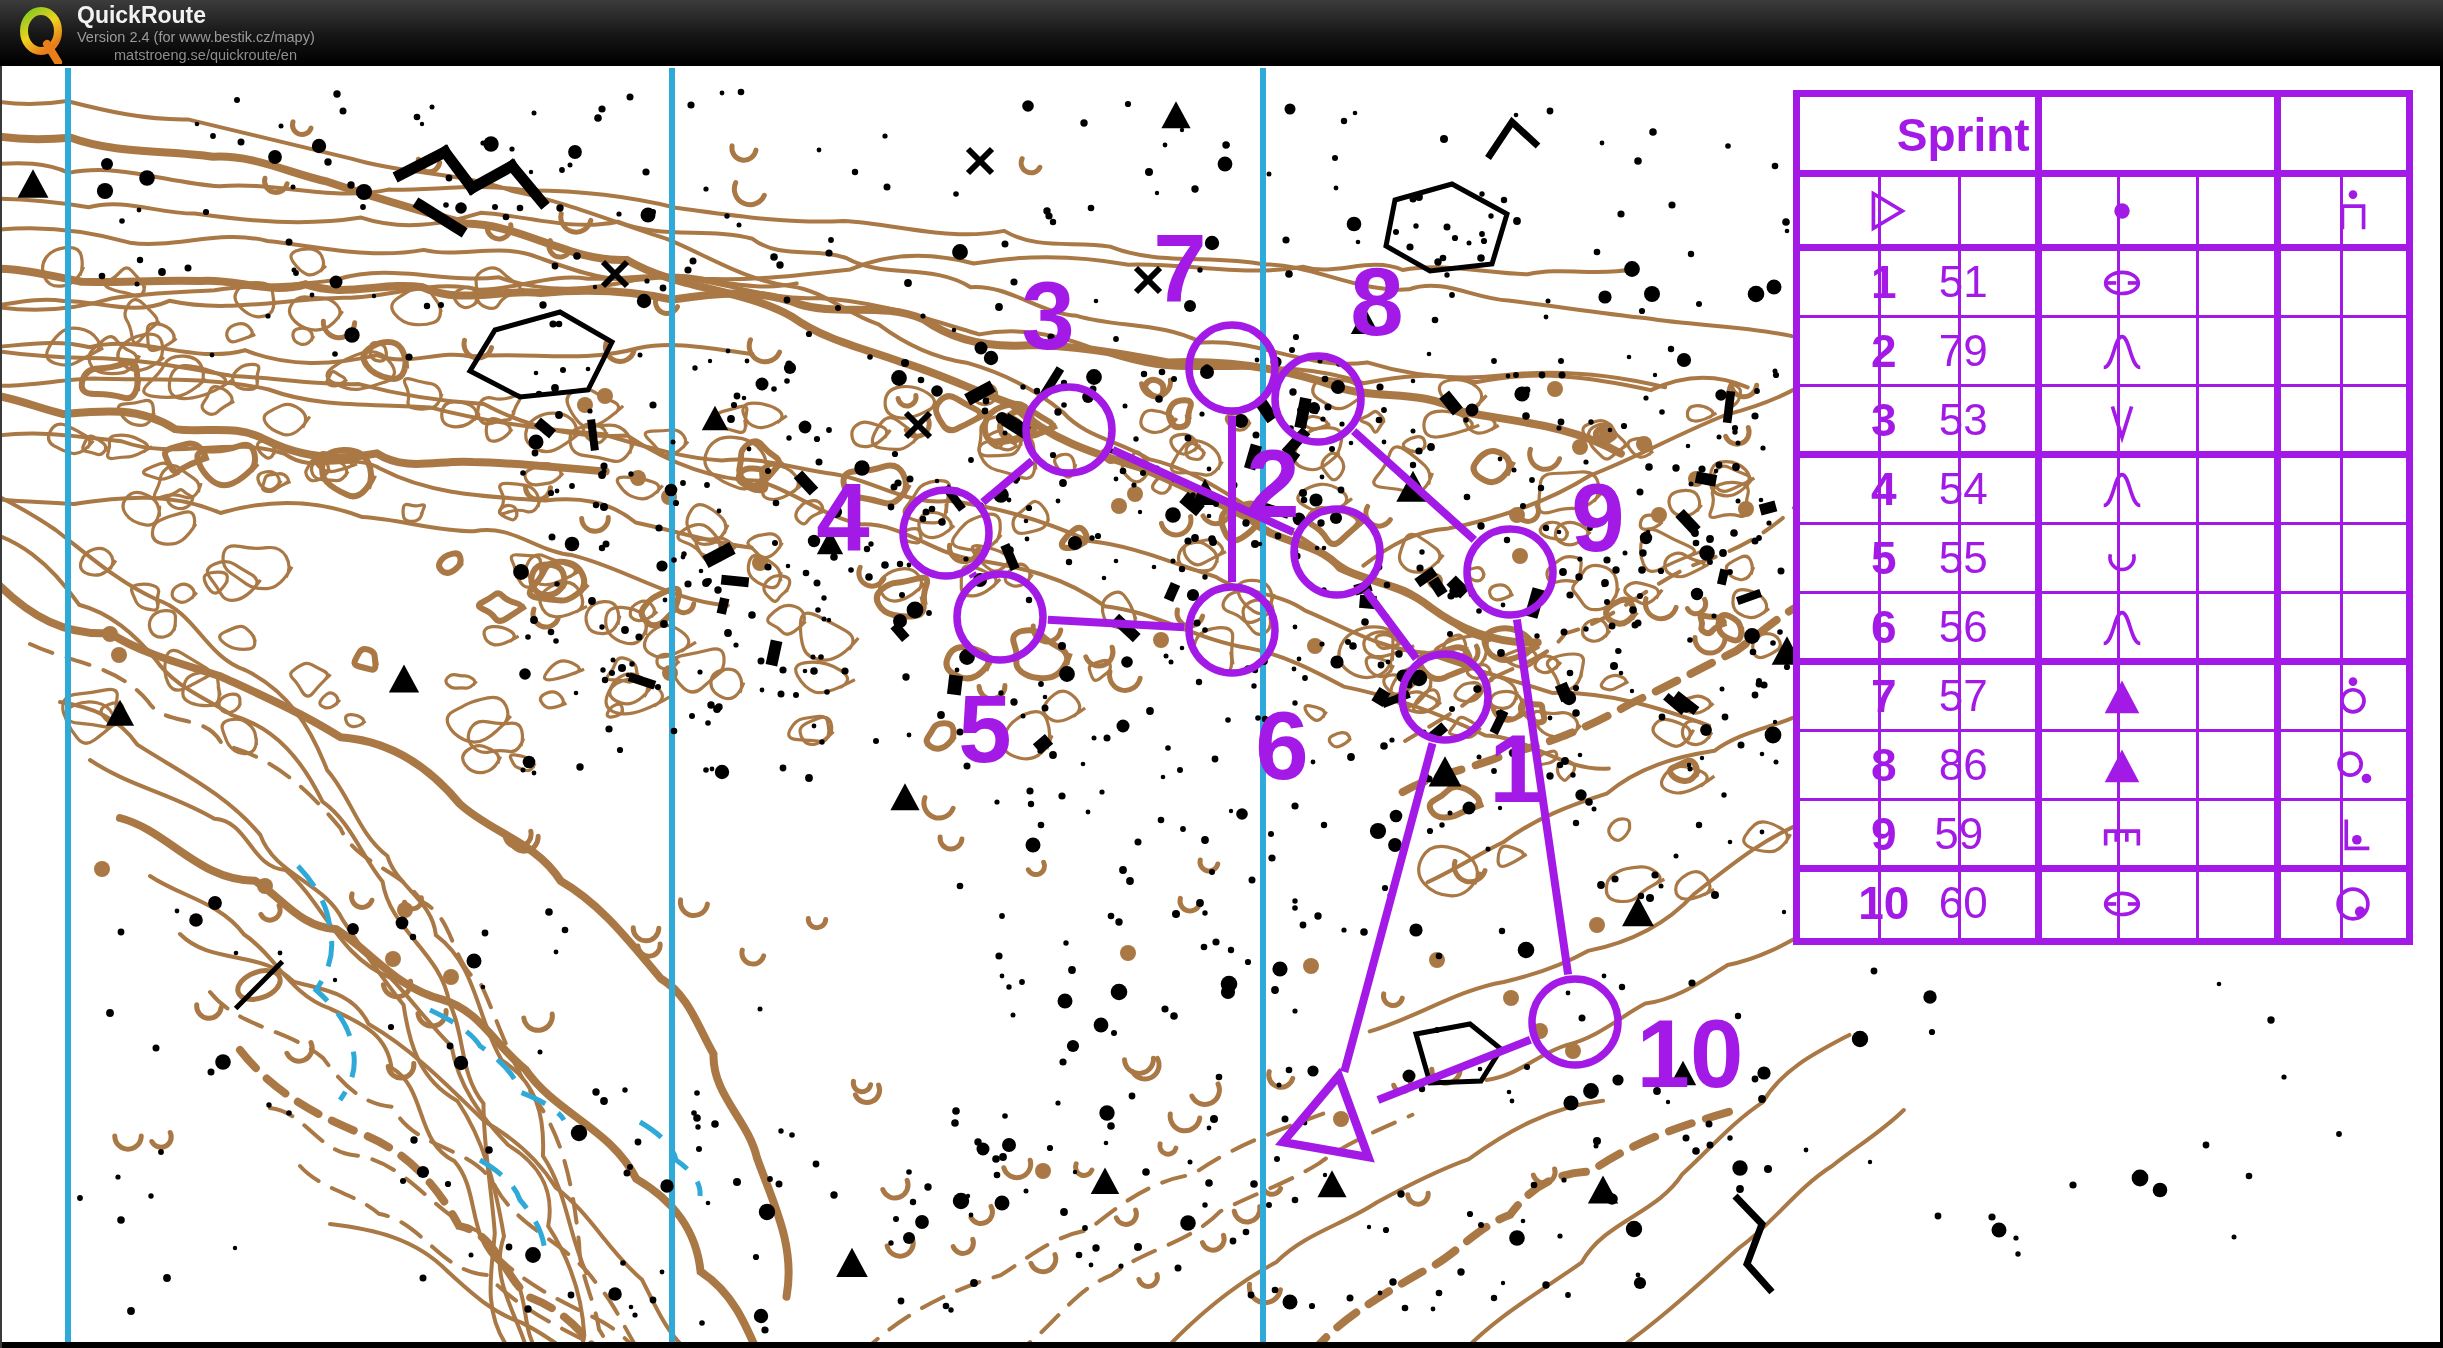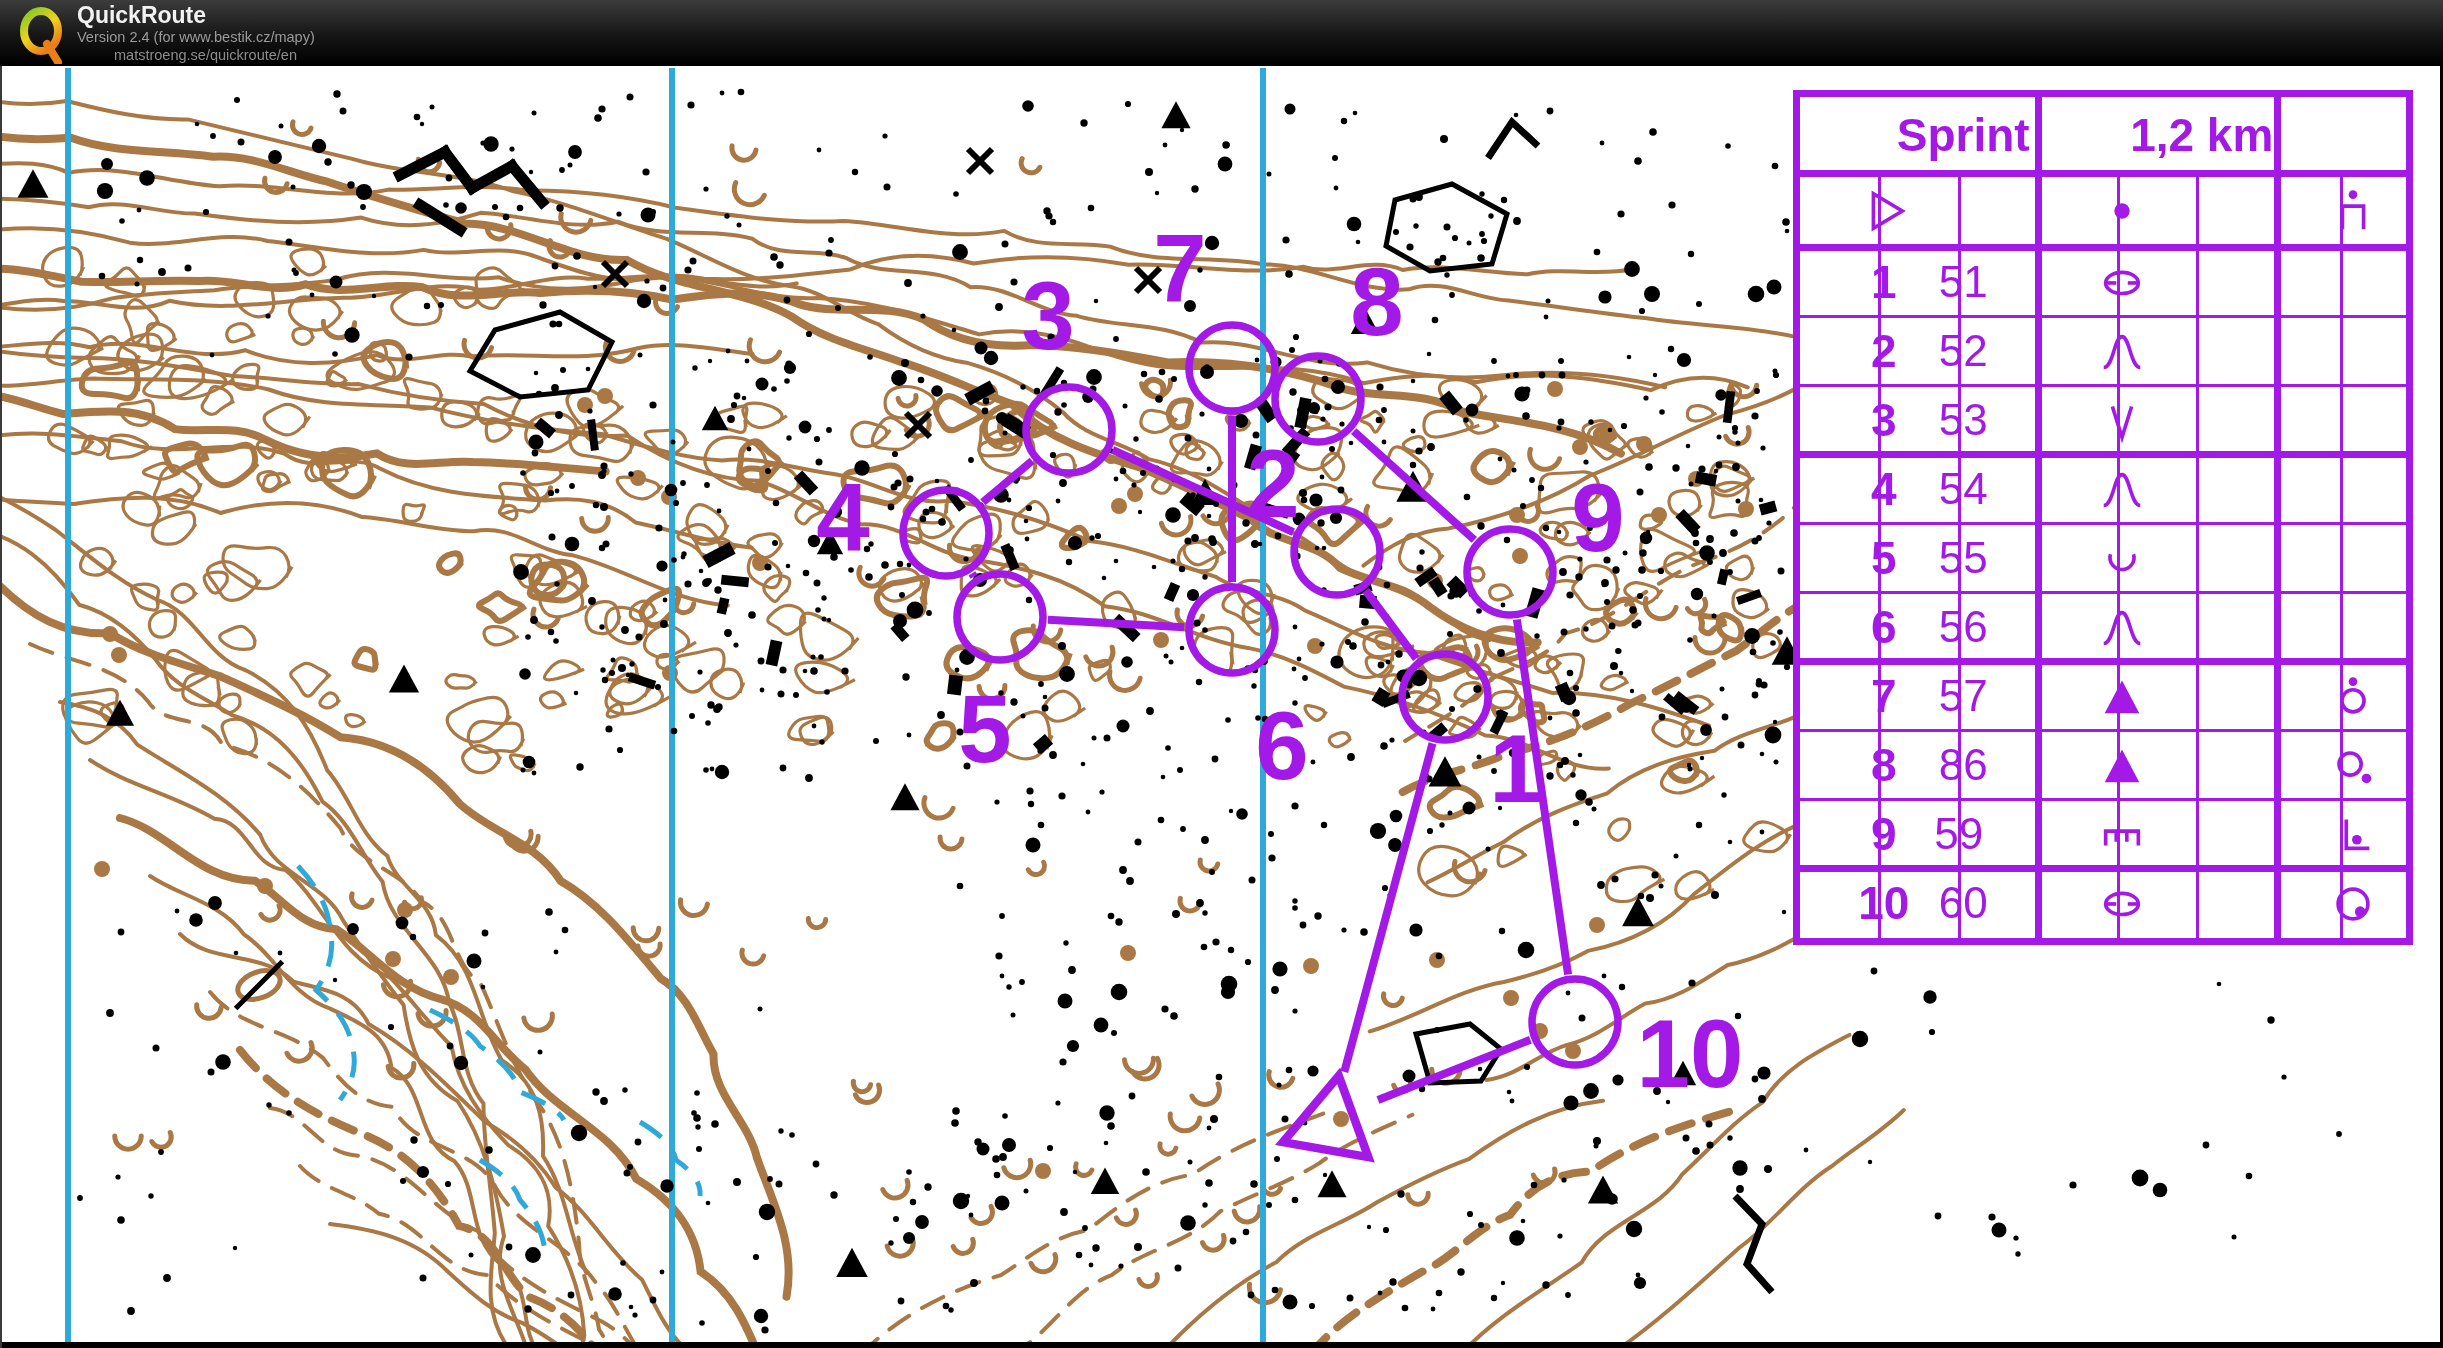--- a/index.html
+++ b/index.html
@@ -1788,21 +1788,20 @@
       <div class="ct-line" style="left: 0px; top: 217.6px; width: 606px; height: 3px;"></div>
       <div class="ct-line" style="left: 0px; top: 286.7px; width: 606px; height: 3px;"></div>
       <div class="ct-line" style="left: 0px; top: 353.8px; width: 606px; height: 7px;"></div>
       <div class="ct-line" style="left: 0px; top: 424.9px; width: 606px; height: 3px;"></div>
       <div class="ct-line" style="left: 0px; top: 494px; width: 606px; height: 3px;"></div>
       <div class="ct-line" style="left: 0px; top: 561.1px; width: 606px; height: 7px;"></div>
       <div class="ct-line" style="left: 0px; top: 632.2px; width: 606px; height: 3px;"></div>
       <div class="ct-line" style="left: 0px; top: 701.3px; width: 606px; height: 3px;"></div>
       <div class="ct-line" style="left: 0px; top: 768.4px; width: 606px; height: 7px;"></div>
       <div class="ct-cell ct-head" style="left: 0px; top: 0px; width: 238.5px; height: 76px;">Sprint</div>
-      <div class="ct-cell ct-head" style="left: 238.5px; top: 0px; width: 238.5px; height: 76px;">1,2 km</div>
       <div class="ct-cell ct-head" style="left: 477px; top: 0px; width: 129px; height: 76px;"></div>
       <div class="ct-cell sym" style="left: 0px; top: 76px; width: 79.5px; height: 74px;">
         <svg width="50" height="50" viewBox="0 0 52 52" style="stroke:#a31ae6;stroke-width:3.8;fill:none">
           <polygon points="15,9 15,45 45,27"></polygon>
         </svg>
       </div>
       <div class="ct-cell sym" style="left: 238.5px; top: 76px; width: 79.5px; height: 74px;">
         <svg width="50" height="50" viewBox="0 0 52 52" style="stroke:#a31ae6;stroke-width:3.8;fill:none">
           <circle style="fill:#a31ae6;stroke:none" cx="26" cy="27" r="8"></circle>
         </svg>
@@ -1817,21 +1816,21 @@
       <div class="ct-cell ct-code" style="left: 79.5px; top: 150px; width: 79.5px; height: 69.1px;">51</div>
       <div class="ct-cell sym" style="left: 238.5px; top: 150px; width: 79.5px; height: 69.1px;">
         <svg width="50" height="50" viewBox="0 0 52 52" style="stroke:#a31ae6;stroke-width:3.8;fill:none">
           <ellipse cx="26" cy="27" rx="17" ry="11"></ellipse>
           <line x1="8" y1="27" x2="20" y2="27"></line>
           <line x1="32" y1="27" x2="44" y2="27"></line>
         </svg>
       </div>
       <div class="ct-cell sym" style="left: 477px; top: 150px; width: 64.5px; height: 69.1px;"></div>
       <div class="ct-cell ct-num" style="left: 0px; top: 219.1px; width: 79.5px; height: 69.1px;">2</div>
-      <div class="ct-cell ct-code" style="left: 79.5px; top: 219.1px; width: 79.5px; height: 69.1px;">52</div>
+      <div class="ct-cell ct-code" style="left: 79.5px; top: 219.1px; width: 79.5px; height: 69.1px;">79</div>
       <div class="ct-cell sym" style="left: 238.5px; top: 219.1px; width: 79.5px; height: 69.1px;">
         <svg width="50" height="50" viewBox="0 0 52 52" style="stroke:#a31ae6;stroke-width:3.8;fill:none">
           <path d="M7,43 C17,43 18,11 26,11 C34,11 35,43 45,43"></path>
         </svg>
       </div>
       <div class="ct-cell sym" style="left: 477px; top: 219.1px; width: 64.5px; height: 69.1px;"></div>
       <div class="ct-cell ct-num" style="left: 0px; top: 288.2px; width: 79.5px; height: 69.1px;">3</div>
       <div class="ct-cell ct-code" style="left: 79.5px; top: 288.2px; width: 79.5px; height: 69.1px;">53</div>
       <div class="ct-cell sym" style="left: 238.5px; top: 288.2px; width: 79.5px; height: 69.1px;">
         <svg width="50" height="50" viewBox="0 0 52 52" style="stroke:#a31ae6;stroke-width:3.8;fill:none">

